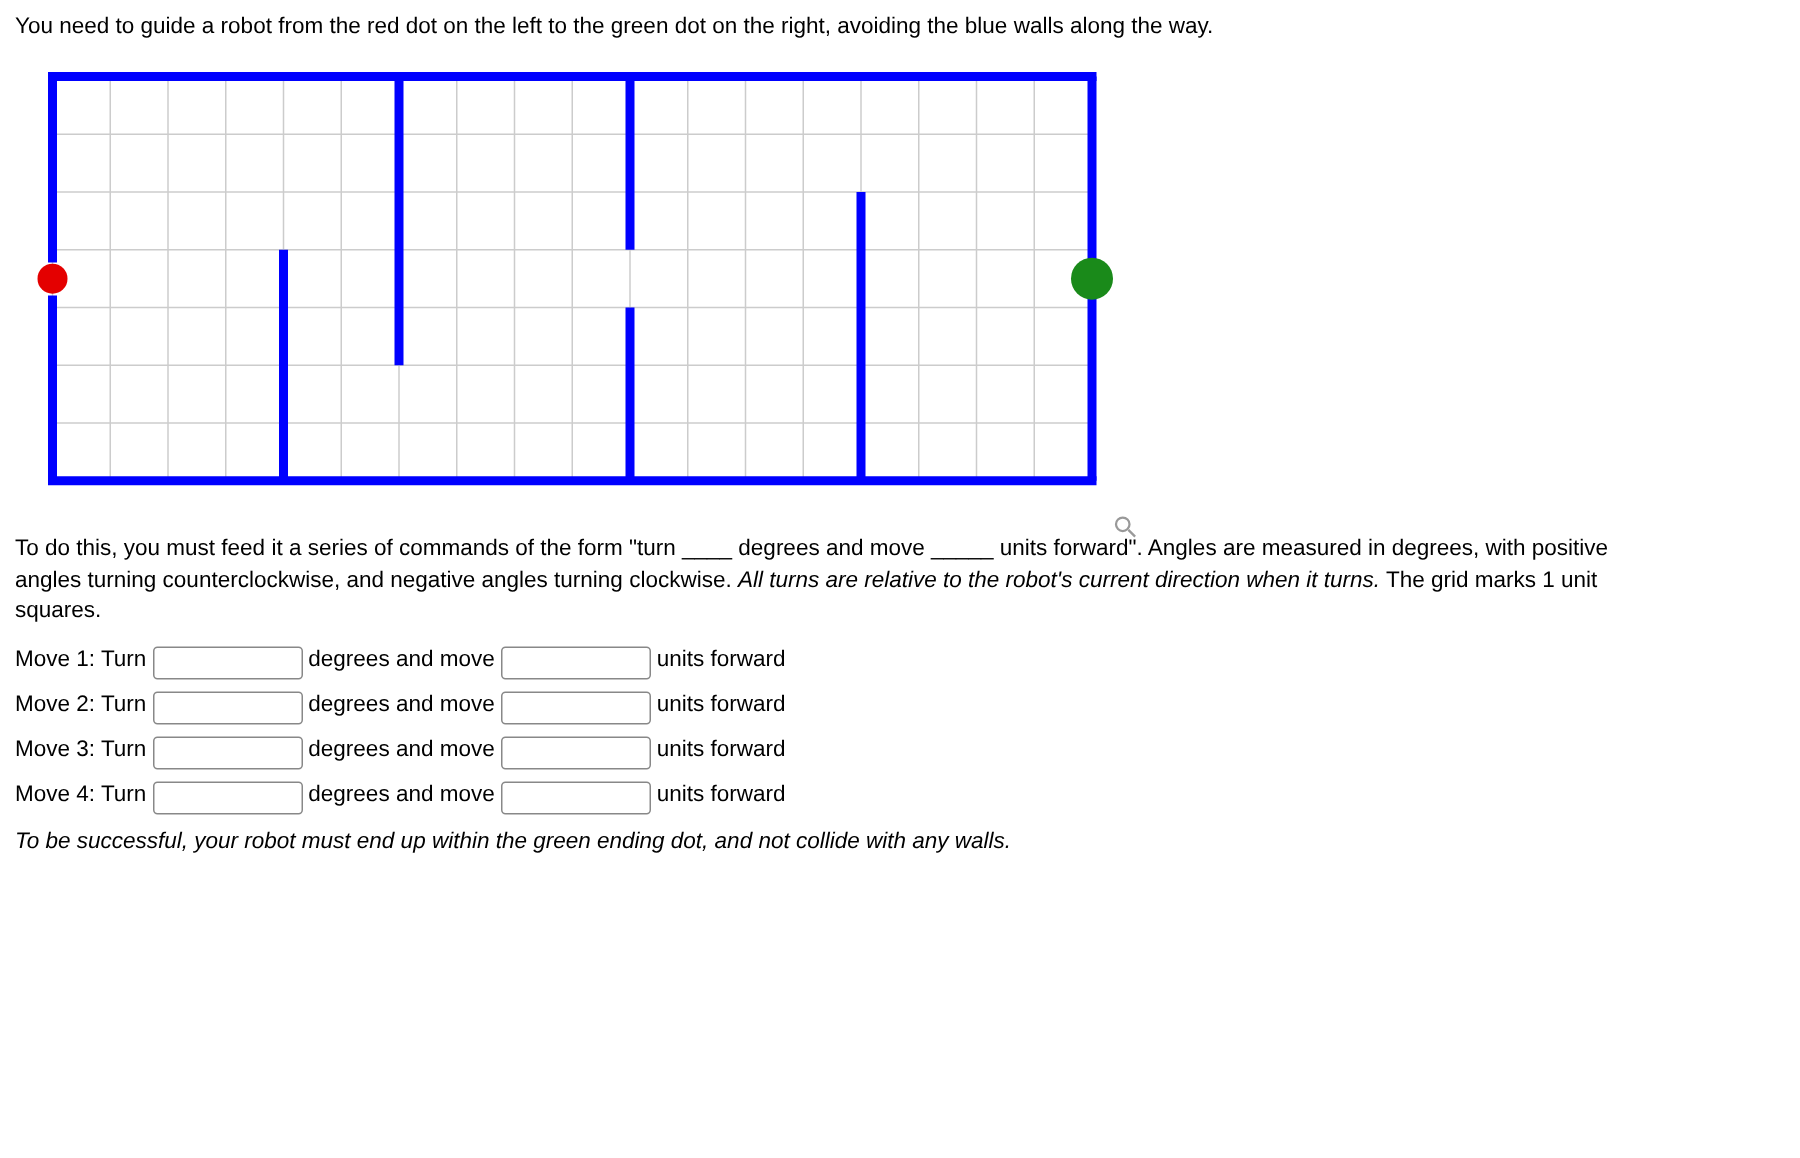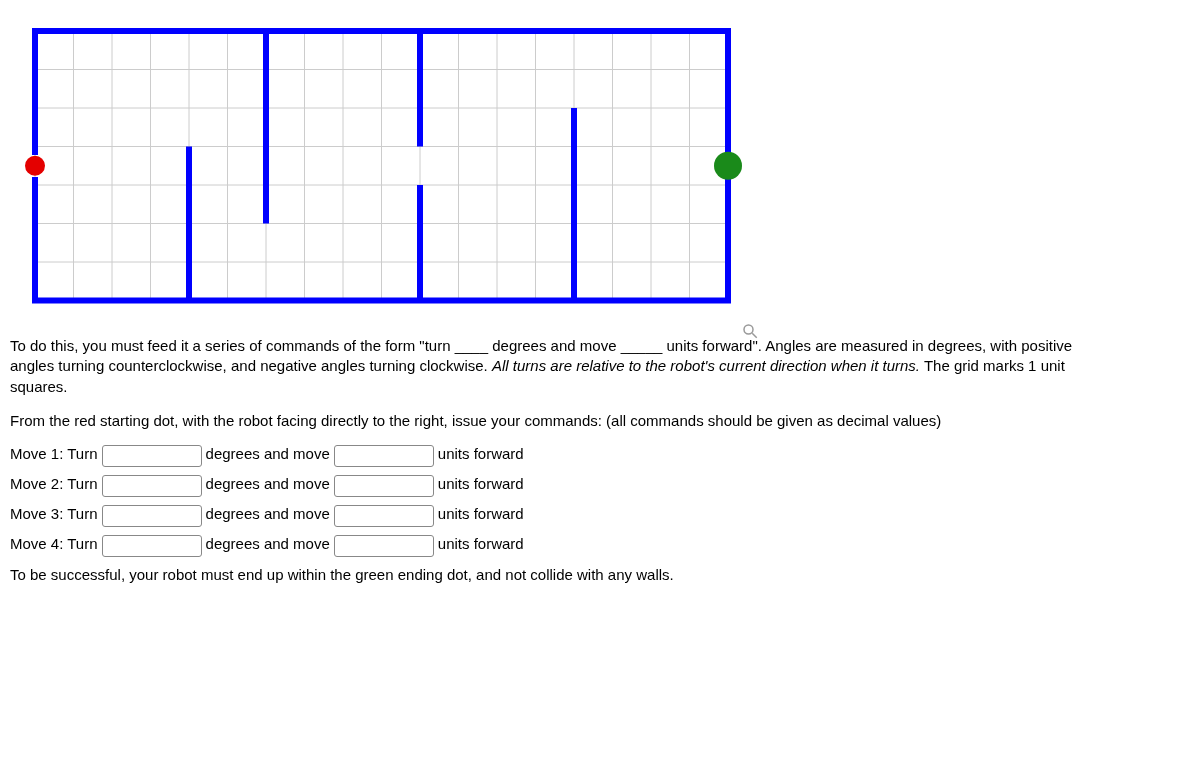--- a/index.html
+++ b/index.html
@@ -39,27 +39,28 @@
   }
   .move-row input[type="text"] {
     width: 100px;
     height: 22px;
     border: 1px solid #888;
     border-radius: 3px;
     padding: 1px 4px;
     font-size: 14px;
     box-sizing: border-box;
   }
-  .footer-note { margin-top: 0; }
+  .footer-note { margin-top: 0; font-style: italic; }
 </style>
 </head>
 <body>
 
 <div class="content">
 
+<p>You need to guide a robot from the red dot on the left to the green dot on the right, avoiding the blue walls along the way.</p>
 
 <div class="maze-wrap">
 <svg class="maze" width="735" height="295" viewBox="0 0 735 295">
   <g transform="translate(25,5)">
 
     <g stroke="#cccccc" stroke-width="1">
 
       <line x1="0" y1="0" x2="0" y2="269.5"></line>
       <line x1="38.5" y1="0" x2="38.5" y2="269.5"></line>
       <line x1="77" y1="0" x2="77" y2="269.5"></line>
@@ -121,21 +122,20 @@
     <circle cx="10" cy="10" r="6"></circle>
     <line x1="15" y1="15" x2="21" y2="21"></line>
   </svg>
 </span>
 </div>
 
 <p>
   <span>To do this, you must feed it a series of commands of the form "turn ____ degrees and move _____ units forward". Angles are measured in degrees, with positive angles turning counterclockwise, and negative angles turning clockwise. </span><em class="ital">All turns are relative to the robot's current direction when it turns.</em><span> The grid marks 1 unit squares.</span>
 </p>
 
-<p>From the red starting dot, with the robot facing directly to the right, issue your commands: (all commands should be given as decimal values)</p>
 
 <div class="moves">
   <div class="move-row">
     <span>Move 1: Turn</span>
     <input type="text" style="">
     <span>degrees and move</span>
     <input type="text" style="">
     <span>units forward</span>
   </div>
   <div class="move-row">

